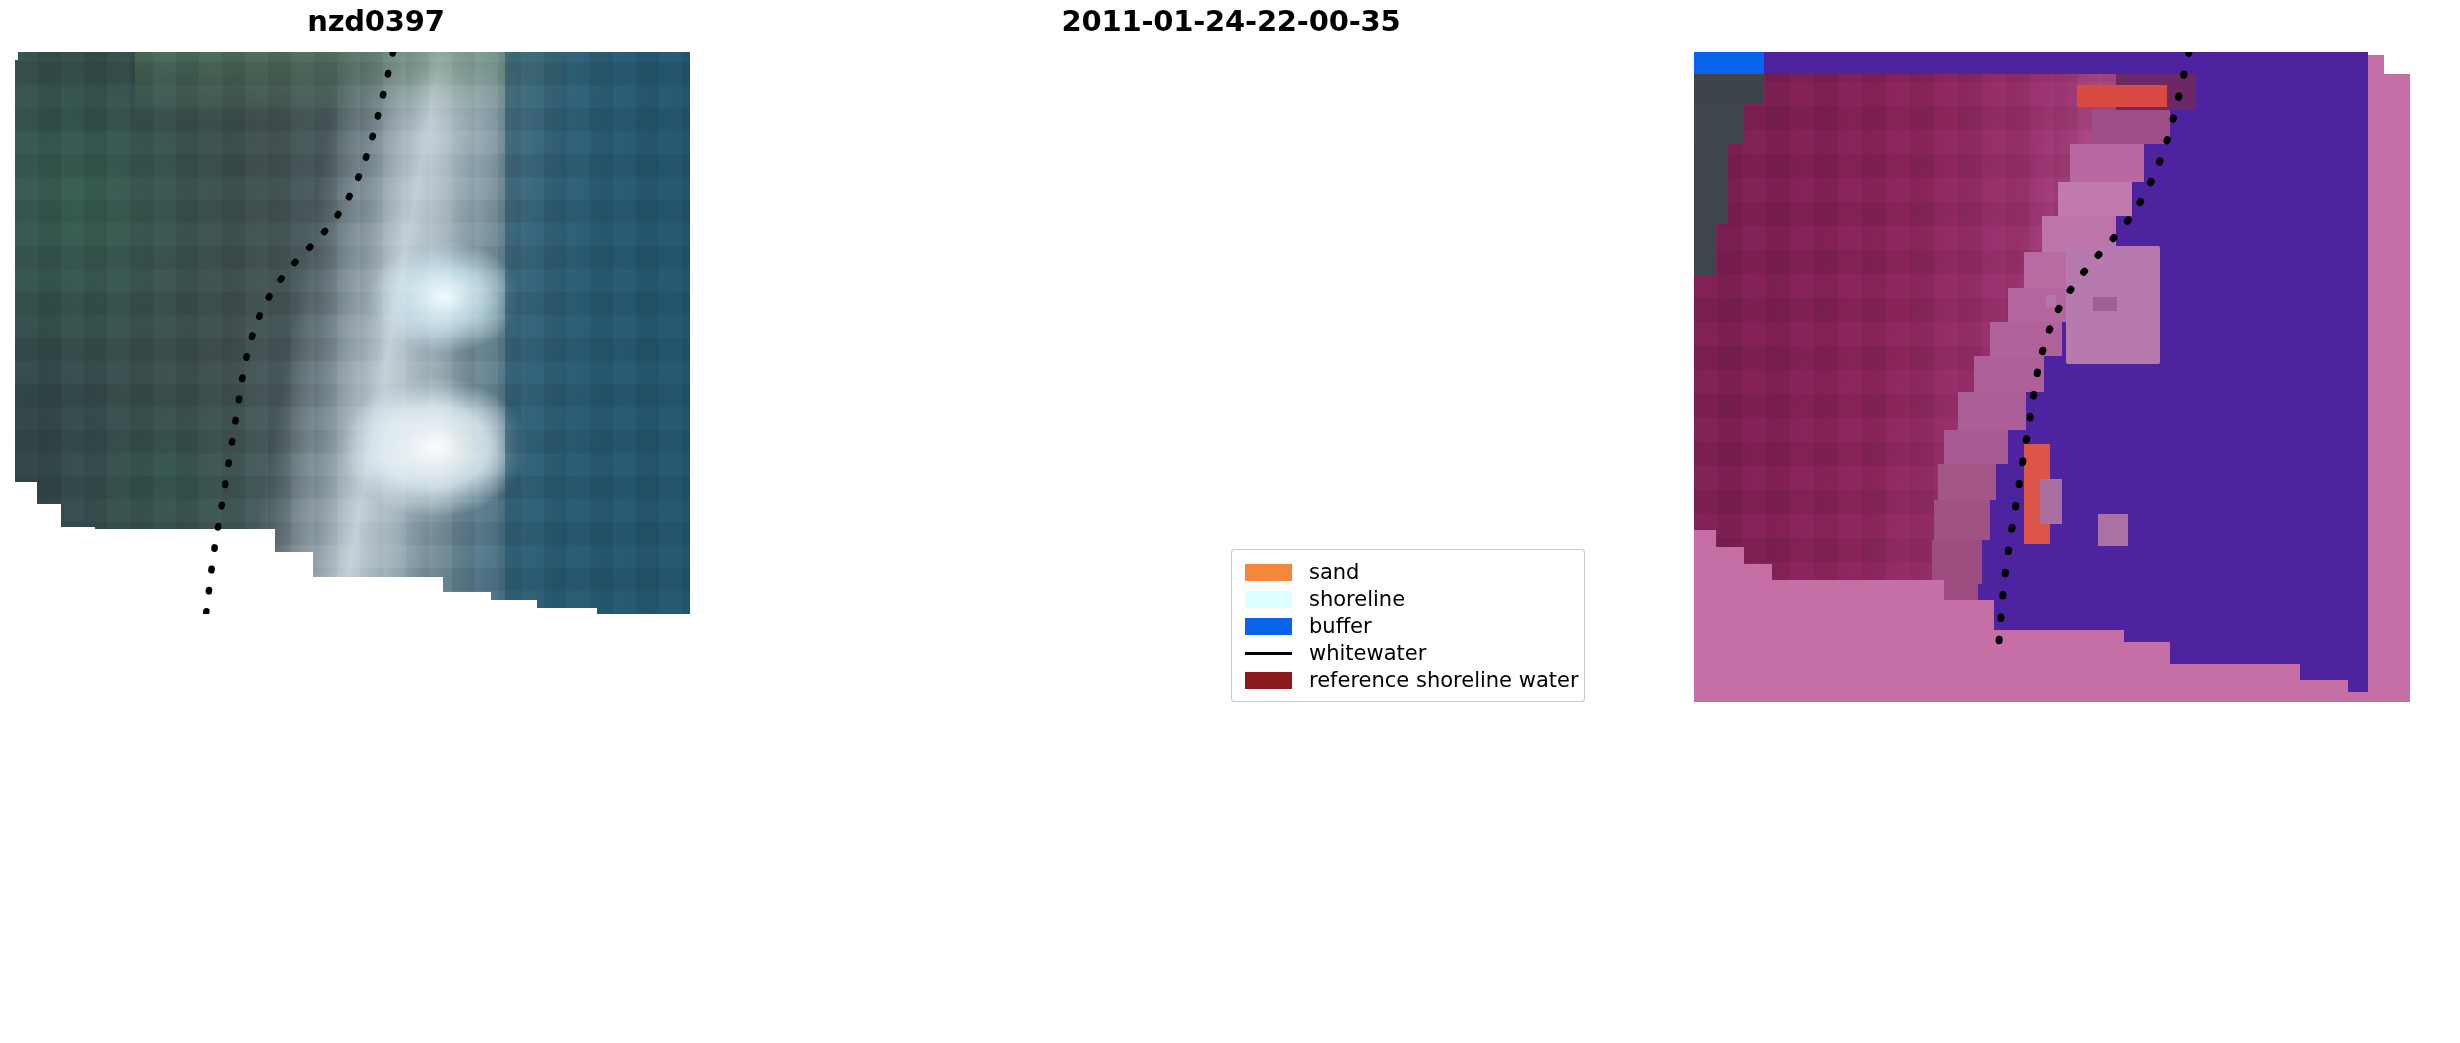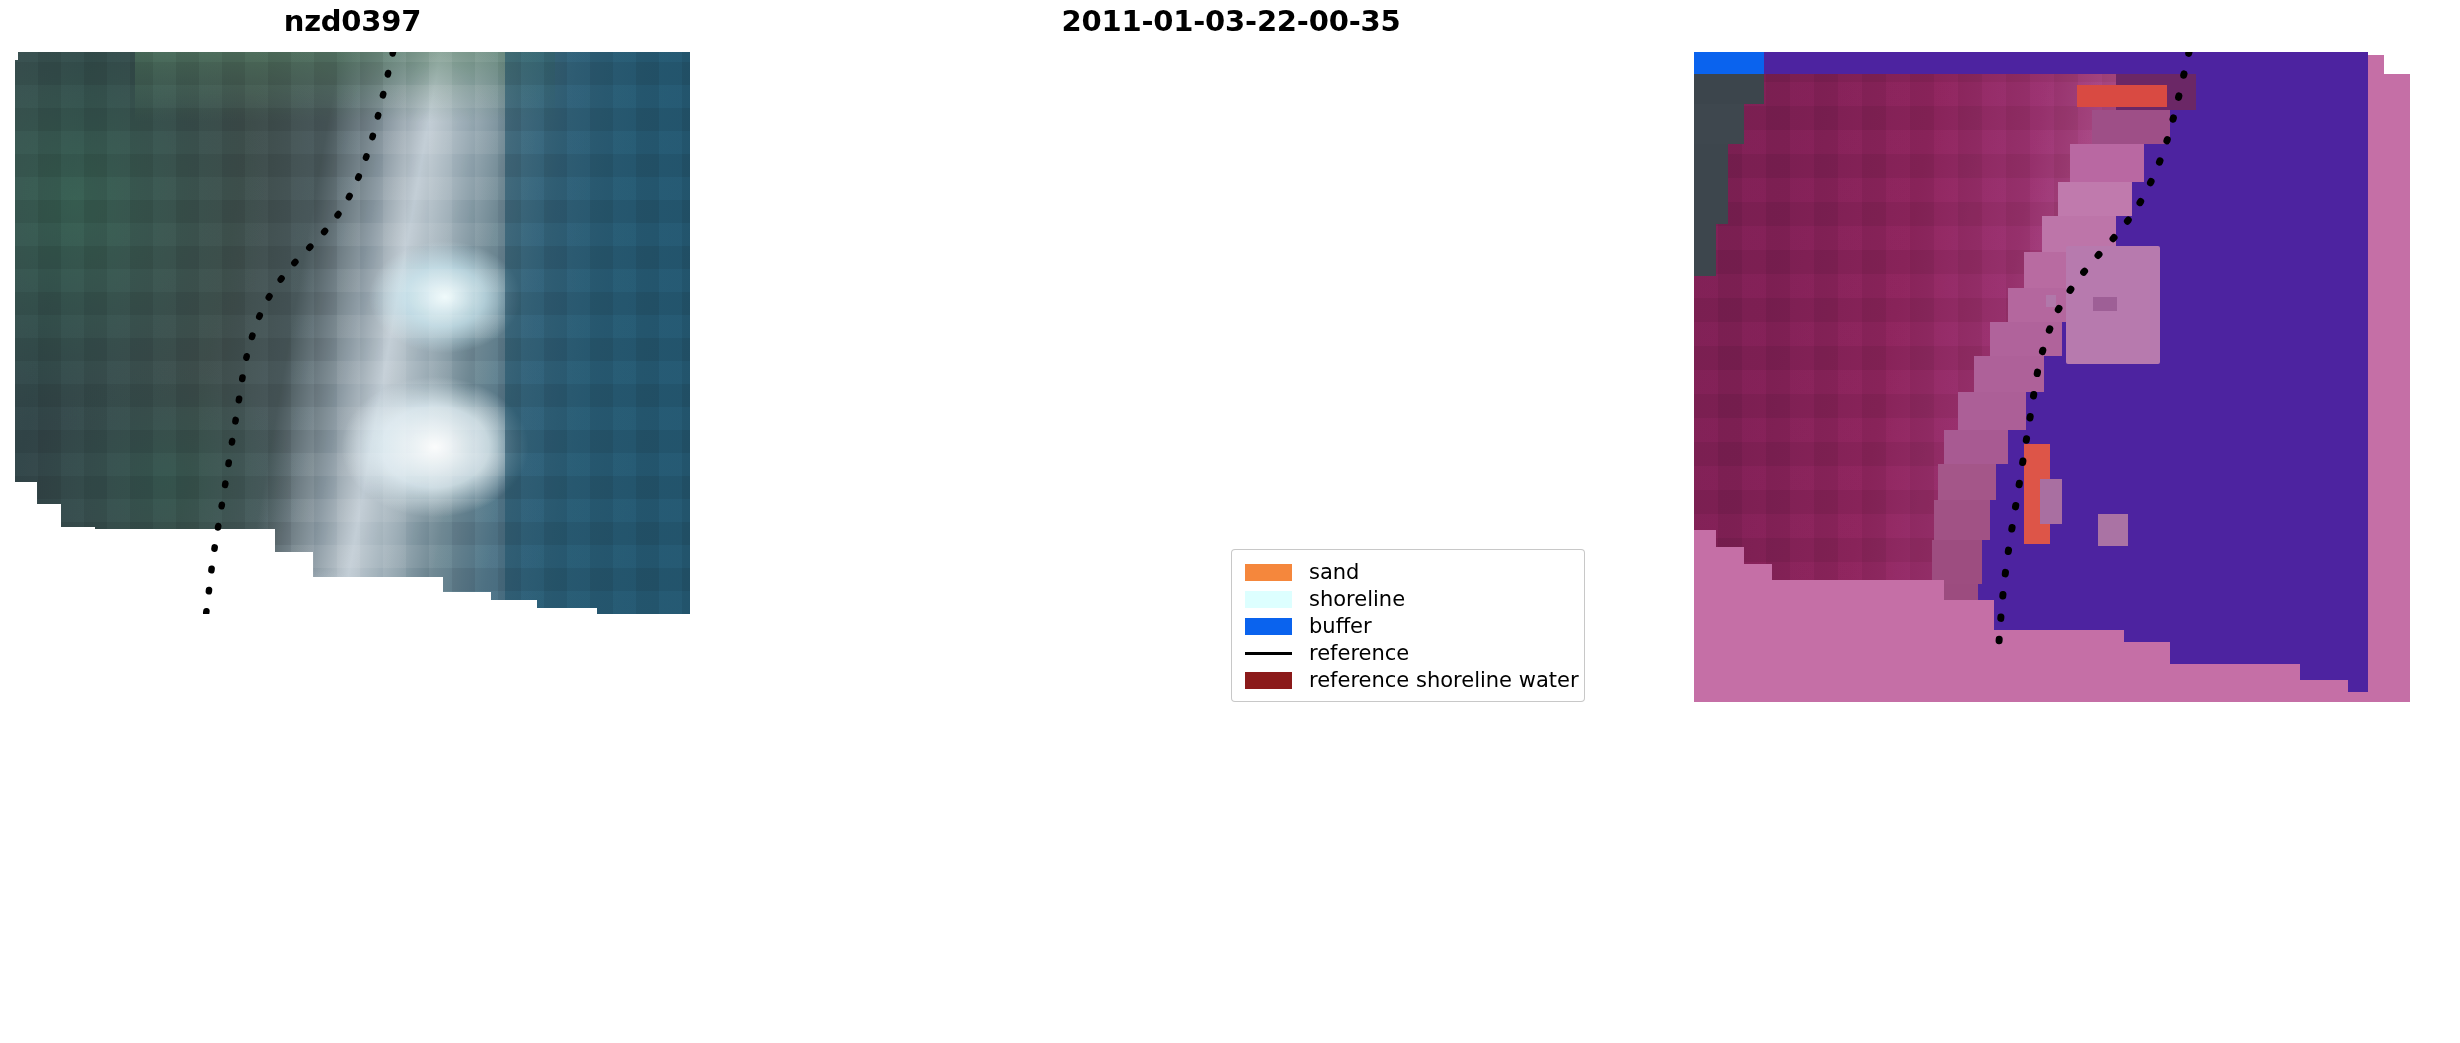--- a/index.html
+++ b/index.html
@@ -189,21 +189,21 @@
     font-family: "DejaVu Sans", sans-serif;
     white-space: nowrap;
     line-height: 1;
   }
 </style>
 </head>
 <body>
 
 <div class="figure">
 
-  <div class="panel" style="left:0px; width:705px;">
+  <div class="panel" style="left:0px; width:705px;padding-left:47px;">
     <div class="panel-title">nzd0397</div>
 
     <div class="axes" id="axes1">
       <div class="raster">
         <div id="p1-base"></div>
         <div id="p1-green"></div>
         <div id="p1-topgreen"></div>
         <div id="p1-deep"></div>
         <div id="p1-tex"></div>
       </div>
@@ -224,21 +224,21 @@
         <path d="M 378,0 C 372,26 366,52 360,76 C 352,106 342,132 330,152
                  C 318,172 302,188 288,202 C 272,218 258,236 248,256
                  C 238,278 232,300 228,322 C 224,348 220,372 216,396
                  C 212,422 208,446 204,470 C 200,492 197,512 195,530
                  C 193,546 192,556 191,562" fill="none" stroke="#000000" stroke-width="6.5" stroke-linecap="round" stroke-dasharray="1.5 20"></path>
       </svg>
     </div>
   </div>
 
   <div class="panel" style="left:820px; width:822px;">
-    <div class="panel-title">2011-01-03-22-00-35</div>
+    <div class="panel-title">2011-01-24-22-00-35</div>
 
     <div class="axes" id="axes2">
       <div class="raster">
         <div id="p2-base"></div>
 
         <div id="p2-buffer"></div>
         <div id="p2-buffertex"></div>
 
         <div style="position:absolute;left:500px;top:22px;width:216px;height:36px;background:#4d23a0;"></div>
         <div style="position:absolute;left:474px;top:58px;width:242px;height:34px;background:#4d23a0;"></div>
@@ -326,21 +326,21 @@
     <div class="legend-row">
       <span class="legend-swatch" style="background:#ddffff;"></span>
       <span class="legend-label">shoreline</span>
     </div>
     <div class="legend-row">
       <span class="legend-swatch" style="background:#0a63ee;"></span>
       <span class="legend-label">buffer</span>
     </div>
     <div class="legend-row">
       <span class="legend-swatch line-style"></span>
-      <span class="legend-label">reference</span>
+      <span class="legend-label">whitewater</span>
     </div>
     <div class="legend-row">
       <span class="legend-swatch" style="background:#8b1a1a;"></span>
       <span class="legend-label">reference shoreline water</span>
     </div>
   </div>
 
 </div>
 
 </body></html>

